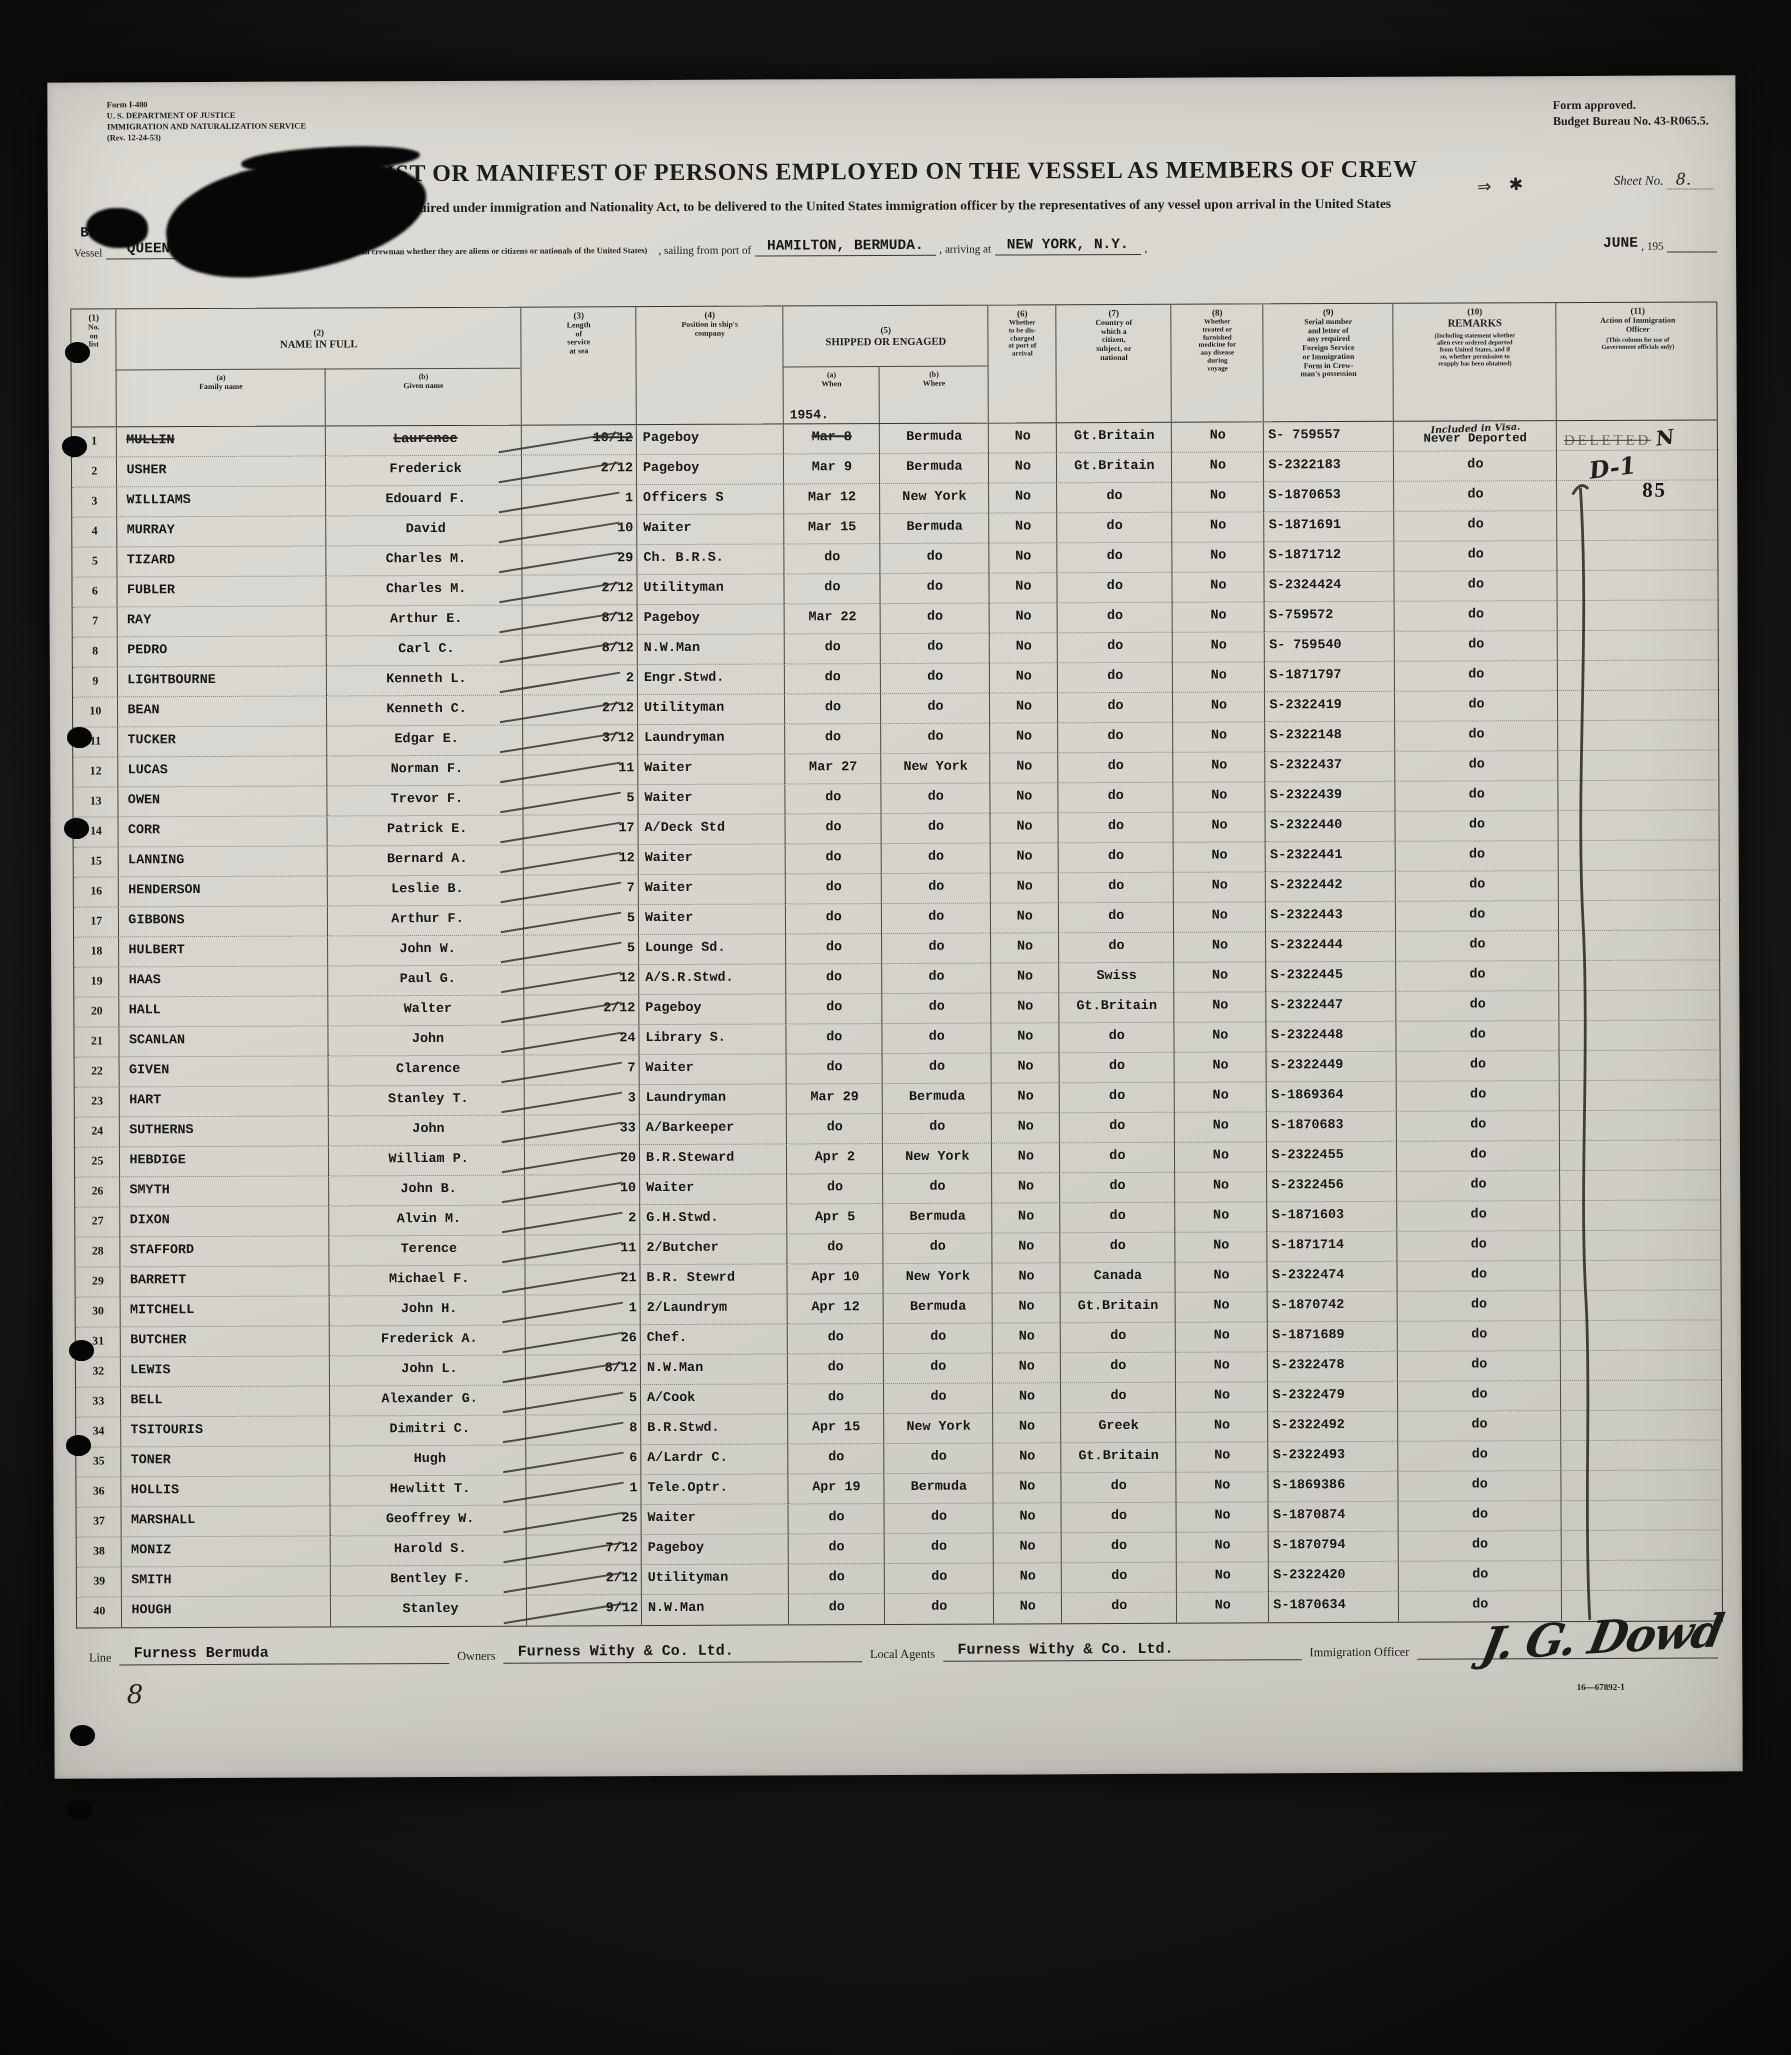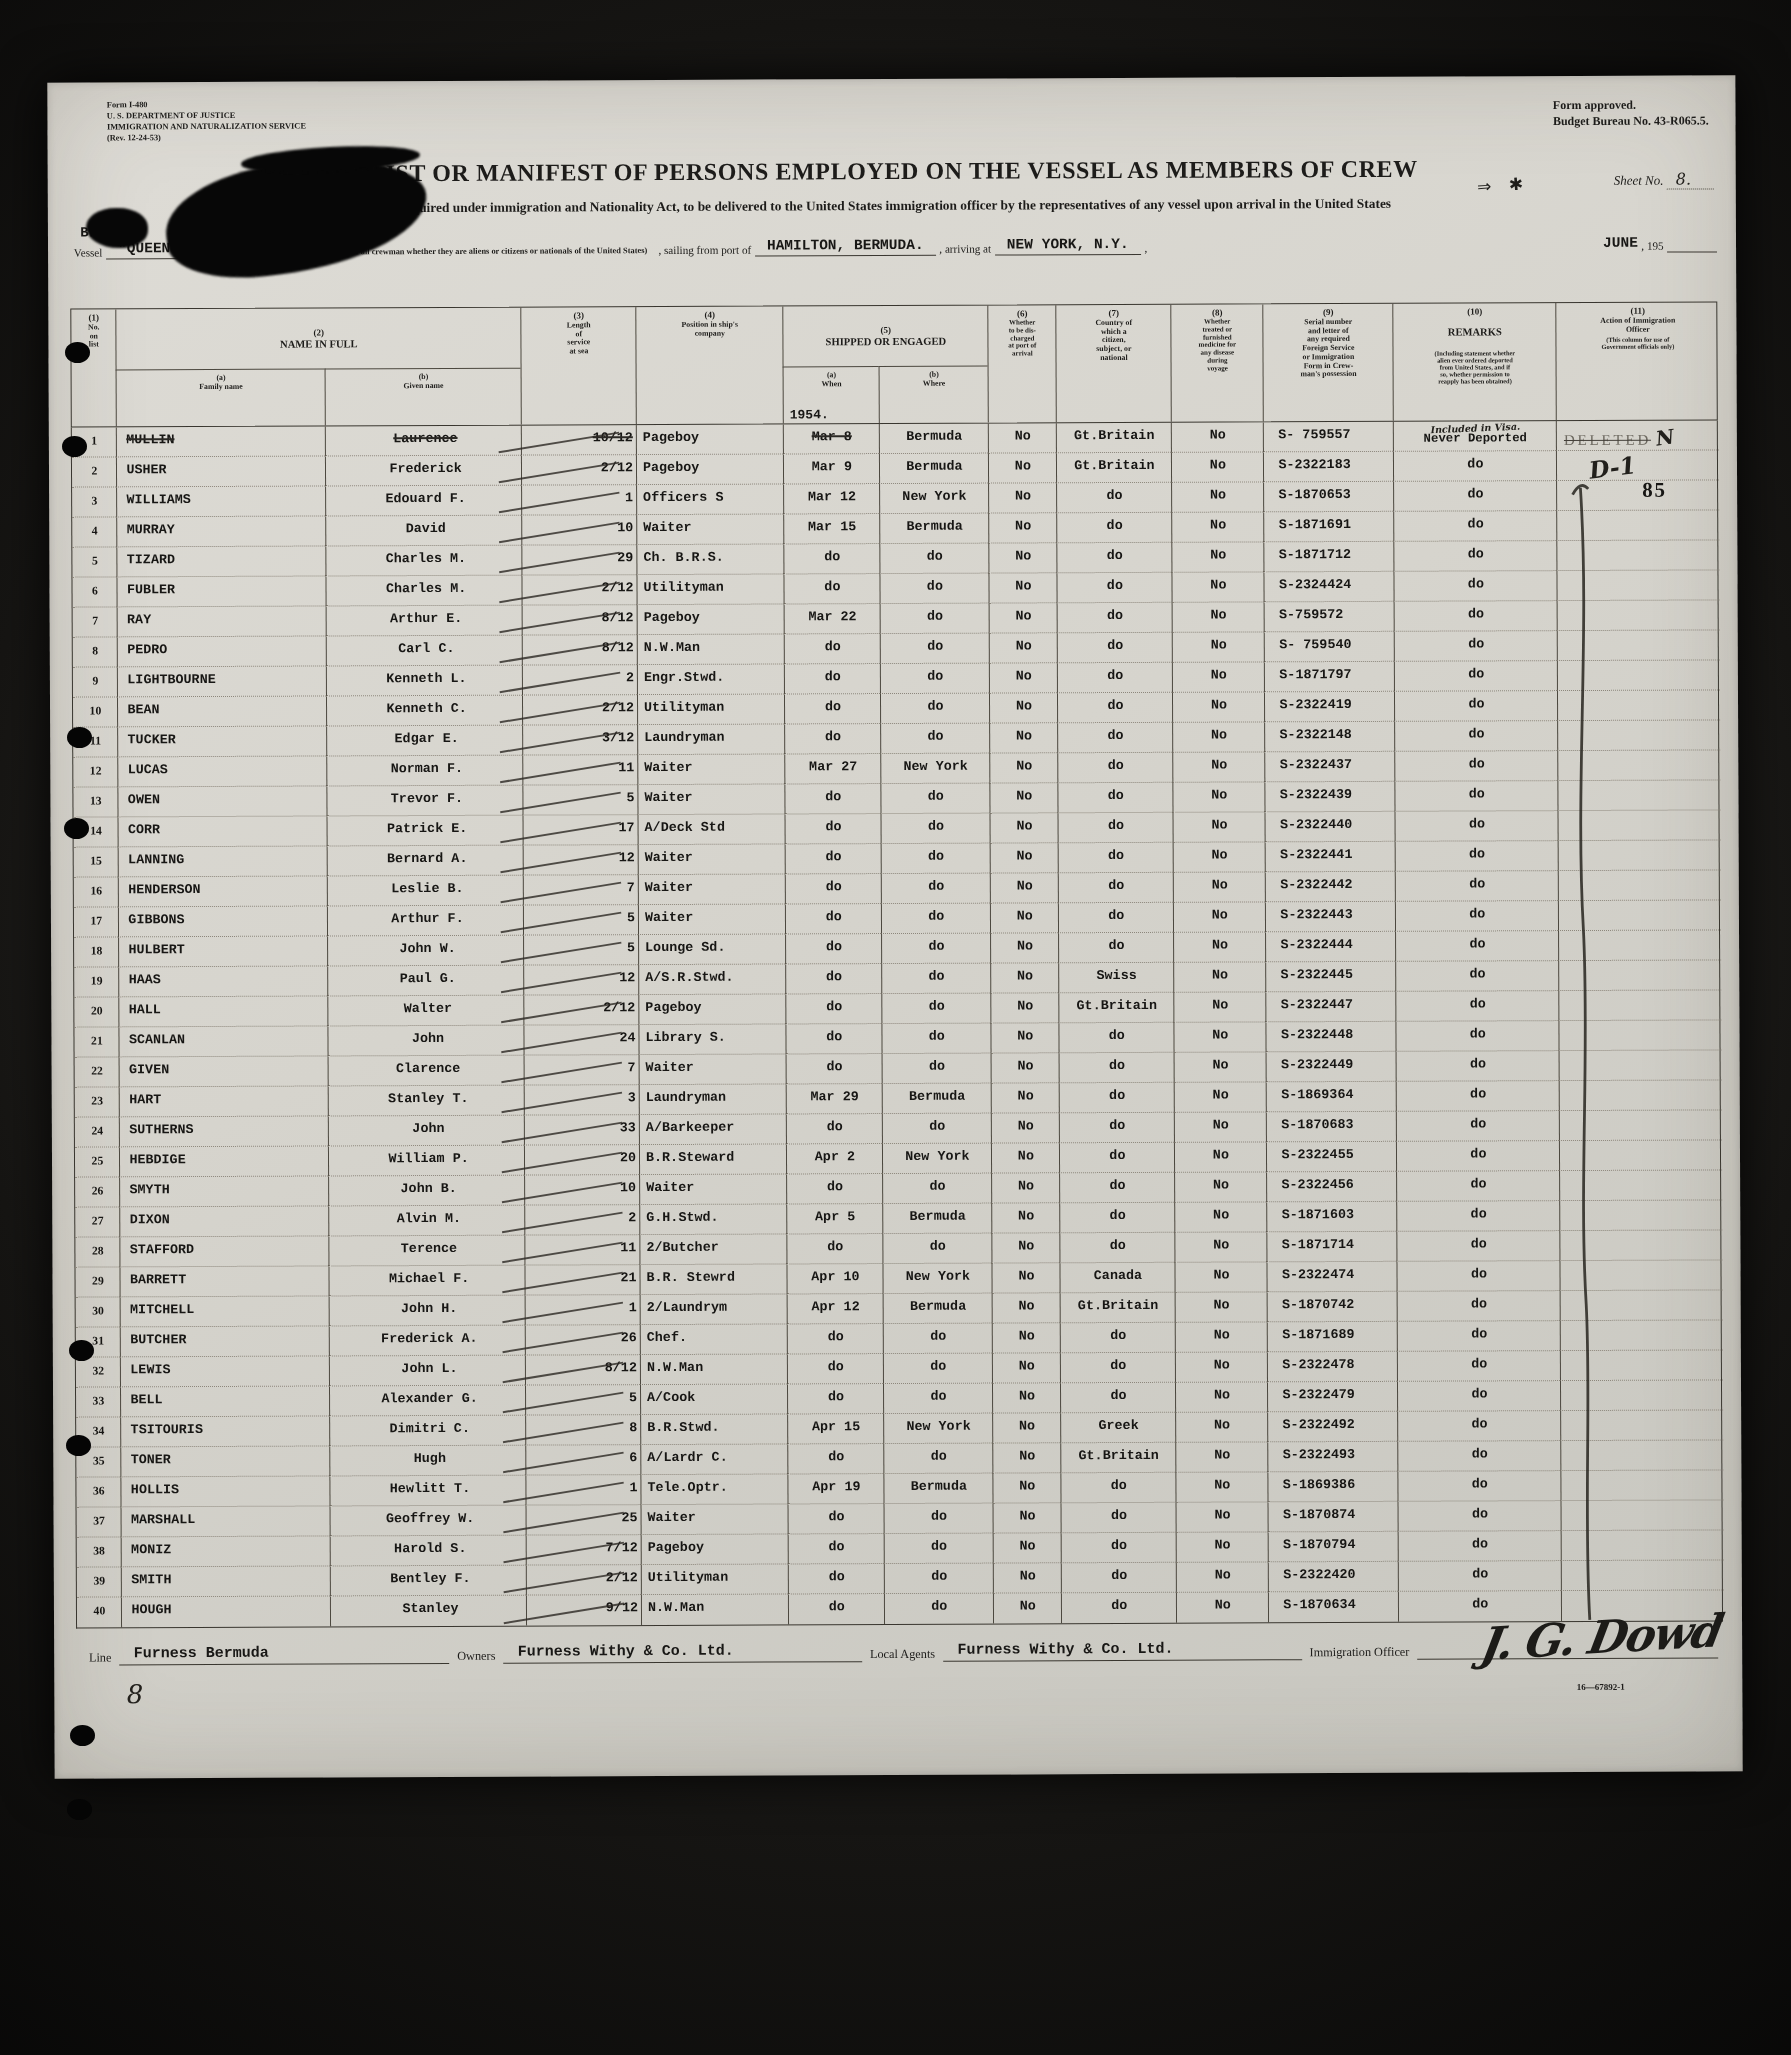--- a/index.html
+++ b/index.html
@@ -48,38 +48,38 @@
   .th-giv{grid-column:3;grid-row:2;border-top:1.1px solid #4c483f;}
   .th-len{grid-column:4;grid-row:1/3;}
   .th-pos{grid-column:5;grid-row:1/3;}
   .th-shp{grid-column:6/8;grid-row:1;justify-content:center;}
   .th-when{grid-column:6;grid-row:2;border-top:1.1px solid #4c483f;}
   .th-where{grid-column:7;grid-row:2;border-top:1.1px solid #4c483f;}
   .th-dis{grid-column:8;grid-row:1/3;}
   .th-cty{grid-column:9;grid-row:1/3;}
   .th-med{grid-column:10;grid-row:1/3;}
   .th-ser{grid-column:11;grid-row:1/3;}
-  .th-rem{grid-column:12;grid-row:1/3;gap:9px;}
+  .th-rem{grid-column:12;grid-row:1/3;}
   .th-act{grid-column:13;grid-row:1/3;}
 
   .tbody{display:grid;grid-template-columns:var(--cols);grid-auto-rows:30px;position:relative;
     border:1.7px solid #39362f;border-top:none;}
   .td{border-left:1.1px solid #4c483f;border-bottom:1.1px dotted #8d877c;padding:5px 3.4px 0 3.4px;
     font-family:"Liberation Mono","DejaVu Sans Mono",monospace;font-weight:700;font-size:13.4px;
     color:#171614;position:relative;white-space:nowrap;overflow:visible;}
   .td.last{border-bottom:none;}
   .c-no{border-left:none;font-family:"Liberation Serif",serif;font-size:11.7px;text-align:center;padding-top:7.3px;}
   .c-fam{padding-left:9px;}
   .c-giv{padding-left:6.7px;text-align:center;}
   .c-svc{text-align:right;}
   .c-svc::after{content:"";position:absolute;left:-24.6px;right:17px;top:56%;height:1.7px;
     background:rgba(42,39,34,.8);transform:rotate(-9deg);}
   .c-pos{padding-left:5.6px;}
   .c-when,.c-where,.c-dis,.c-cty,.c-med,.c-rem{text-align:center;}
-  .c-ser{padding-left:14px;}
+  .c-ser{padding-left:4px;}
   .c-act{padding-left:6.7px;}
   .strike{text-decoration:line-through;text-decoration-thickness:1.7px;text-decoration-color:#2b2925;}
   .year-note{position:absolute;top:-17px;left:5.6px;font-size:13px;z-index:5;}
   .visa-note{font-size:9.5px;transform:rotate(-2deg);margin-top:-3.4px;line-height:1;}
   .rem-text{font-size:12.3px;line-height:1;}
   .stamp-deleted{font-family:"Liberation Serif",serif;font-weight:400;letter-spacing:2.8px;
     color:#6e6a61;font-size:15px;text-decoration:line-through;text-decoration-color:#44403a;}
   .del-mark{font-size:20px;margin-left:4.5px;display:inline-block;transform:rotate(-8deg);}
   .hand-d1{font-size:23.5px;display:inline-block;transform:rotate(-7deg);margin:-2.2px 0 0 24.6px;font-weight:700;}
   .stamp-85{font-family:"Liberation Serif",serif;font-weight:700;font-size:21px;letter-spacing:1.7px;

